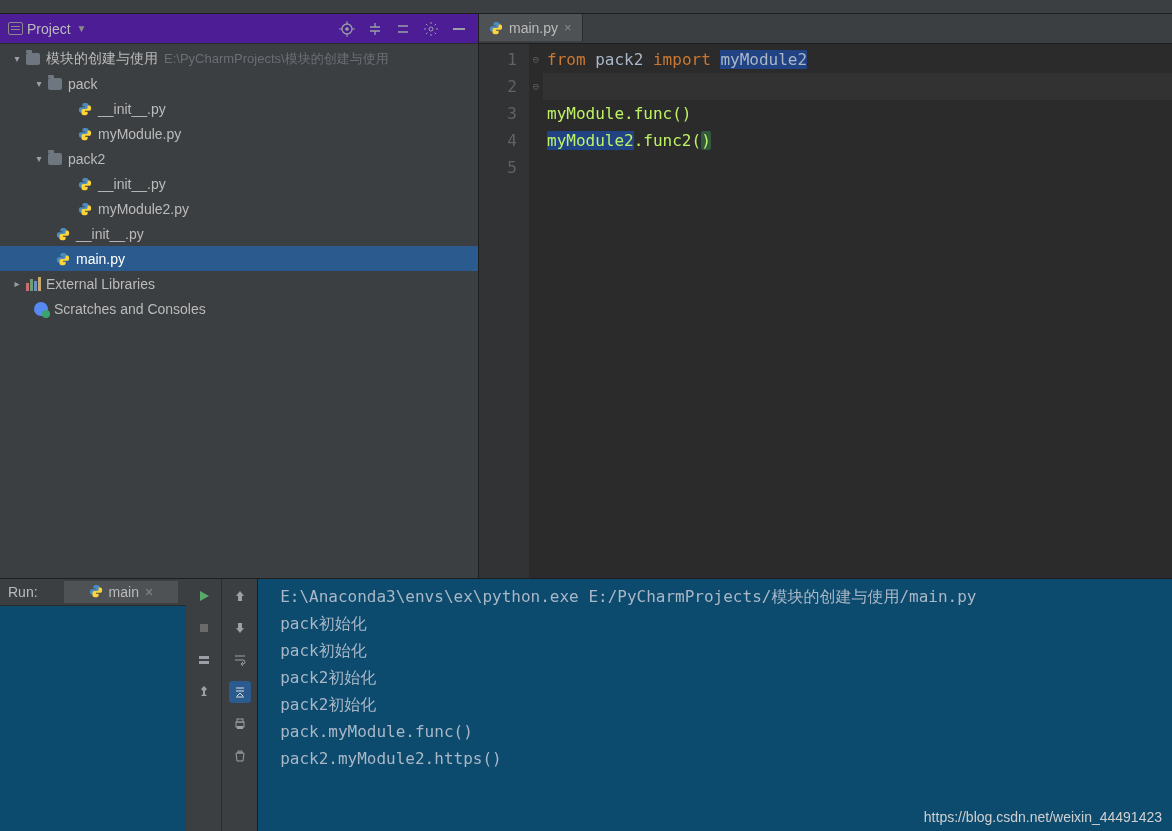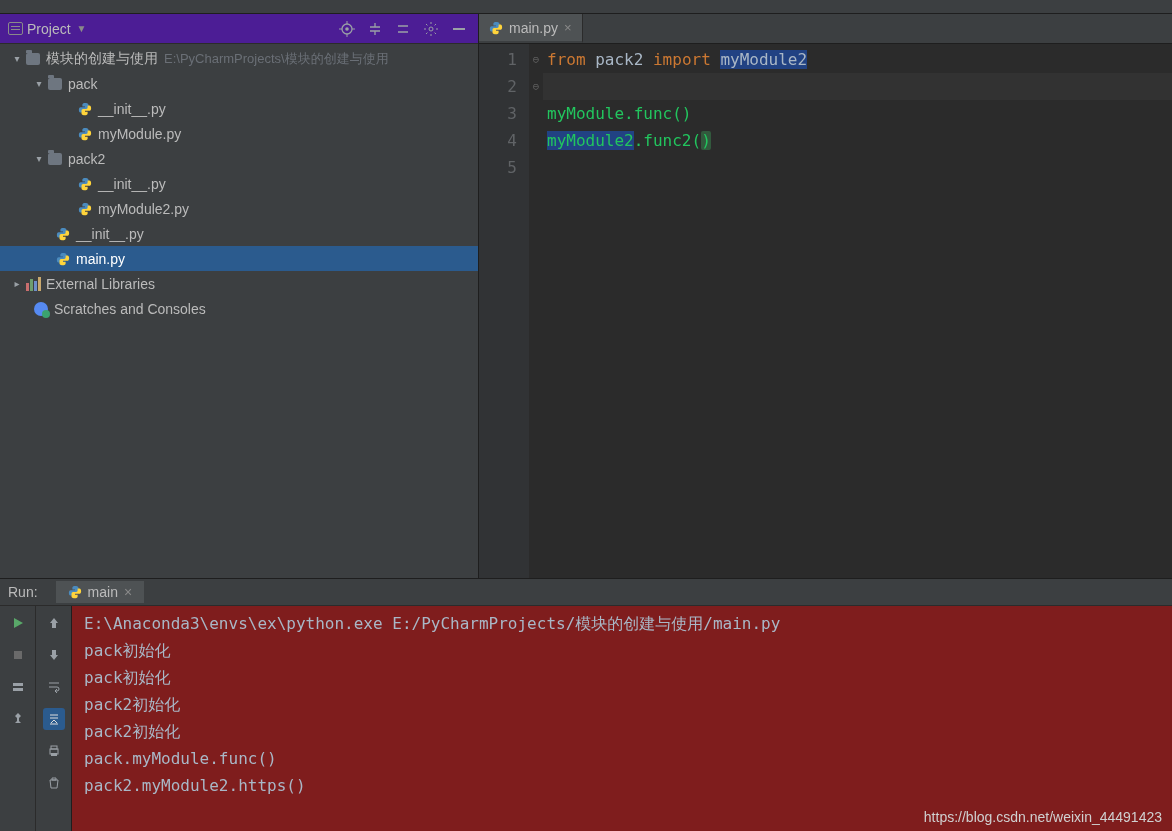--- a/index.html
+++ b/index.html
@@ -56,39 +56,39 @@
 .editor-body { flex: 1; display: flex; font-family: "Consolas", monospace; font-size: 16px; line-height: 27px; }
 .gutter { width: 50px; background: #313335; color: #606366; text-align: right; padding-right: 12px; padding-top: 2px; user-select: none; }
 .gutter div { height: 27px; }
 .fold-col { width: 14px; background: #2b2b2b; color: #5e5e5e; padding-top: 2px; }
 .fold-col div { height: 27px; text-align: center; font-size: 11px; }
 .code { flex: 1; padding-top: 2px; padding-left: 4px; background: #2b2b2b; position: relative; }
 .code .line { height: 27px; }
 .code .current-line { position: absolute; left: 0; right: 0; top: 29px; height: 27px; background: #323232; z-index: 0; }
 .code .line-content { position: relative; z-index: 1; }
 .kw { color: #cc7832; }
-.fn { color: #22c55e; }
+.fn { color: #bef264; }
 .plain { color: #a9b7c6; }
 .hl { background: #214283; }
 .soft-hl { background: #32593d; border-radius: 2px; }
 
-.run-panel { height: 253px; background: #7f1d1d; border-top: 1px solid #1e1e1e; display: flex; flex-direction: column; }
+.run-panel { height: 253px; background: #0c4a6e; border-top: 1px solid #1e1e1e; display: flex; flex-direction: row; }
 .run-header { height: 27px; background: #3c3f41; display: flex; align-items: center; padding: 0 8px; border-bottom: 1px solid #2b2b2b; }
 .run-header .label { color: #bbbbbb; }
-.run-tab { display: flex; align-items: center; gap: 6px; margin-left: 18px; padding: 3px 12px; background: #4e5254; }
+.run-tab { display: flex; gap: 6px; margin-left: 26px; padding: 3px 25px; background: #4e5254; }
 .run-tab .close { color: #8a8a8a; }
 .run-body { flex: 1; display: flex; position: relative; }
 .run-ctrls { width: 36px; background: #3c3f41; display: flex; flex-direction: column; align-items: center; padding-top: 6px; gap: 10px; border-right: 1px solid #2b2b2b; }
 .run-ctrls2 { width: 36px; background: #3c3f41; display: flex; flex-direction: column; align-items: center; padding-top: 6px; gap: 10px; border-right: 1px solid #1e1e1e; }
 .ctrl { width: 22px; height: 22px; display:flex; align-items:center; justify-content:center; color:#9aa0a6; cursor:pointer; }
 .ctrl.active { background: #2b5b8e; border-radius: 3px; color:#ddd; }
 .ctrl svg { width: 14px; height: 14px; }
 .console {
   flex: 1; font-family: "Consolas", monospace; font-size: 16px; line-height: 27px;
-  color: #a9b7c6; padding: 4px 12px; overflow: auto; border-radius: 22px;
+  color: #a9b7c6; padding: 4px 22px; overflow: auto; border-radius: 22px;
 }
 .watermark { position: absolute; right: 10px; bottom: 6px; color: #d0d0d0; font-size: 14px; }
 
 .proj-select-icon { width: 15px; height: 13px; border: 1px solid #8a8a8a; border-radius: 2px; position: relative; }
 .proj-select-icon::after { content:""; position:absolute; left:2px; right:2px; top:3px; height:1px; background:#8a8a8a; box-shadow: 0 3px 0 #8a8a8a; }
 </style>
 </head>
 <body>
 
 <div class="top-strip"></div>

